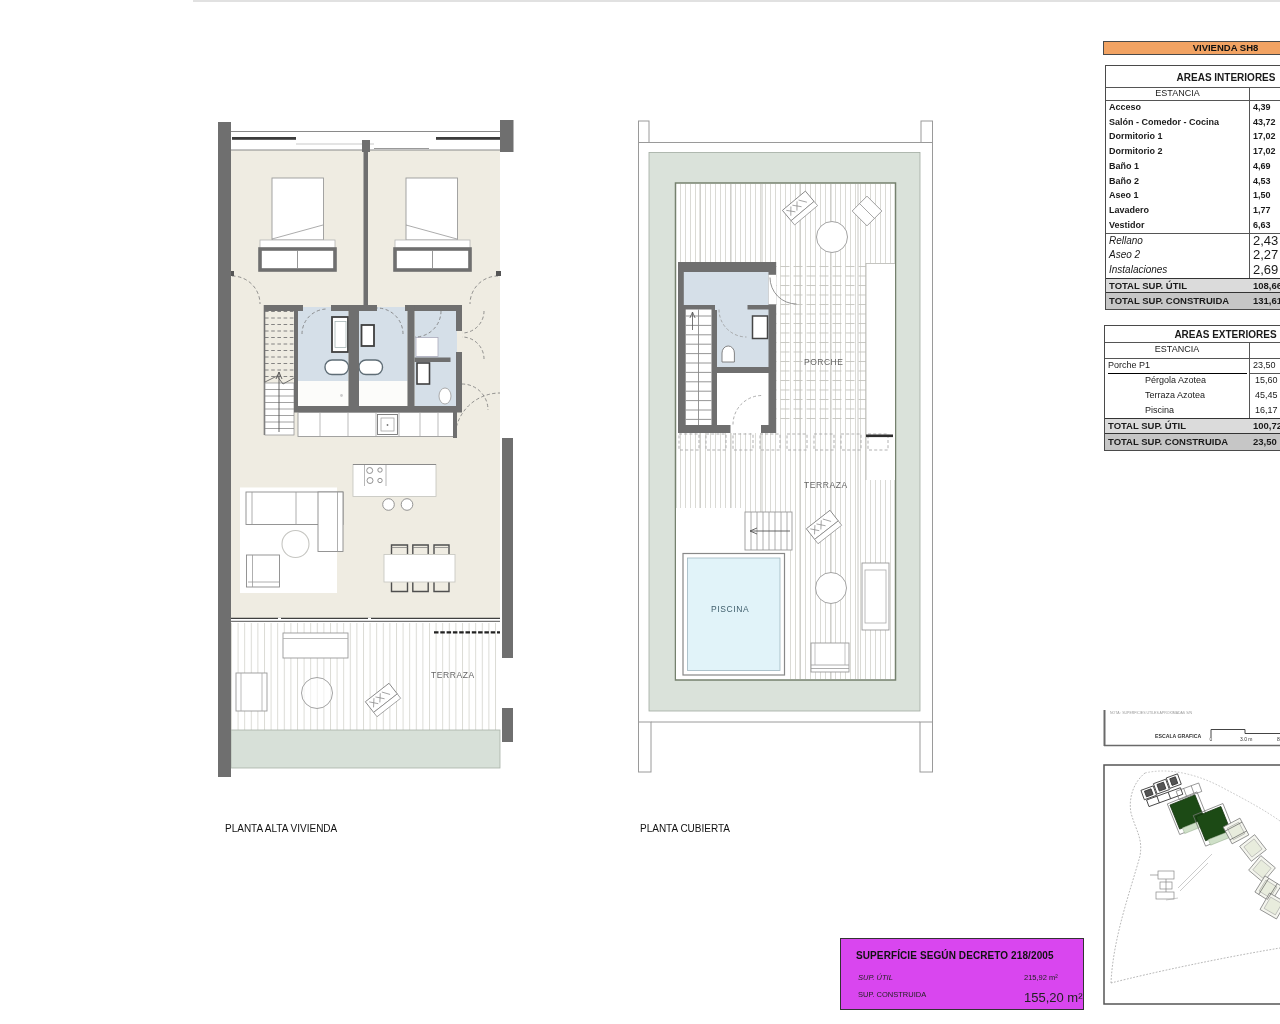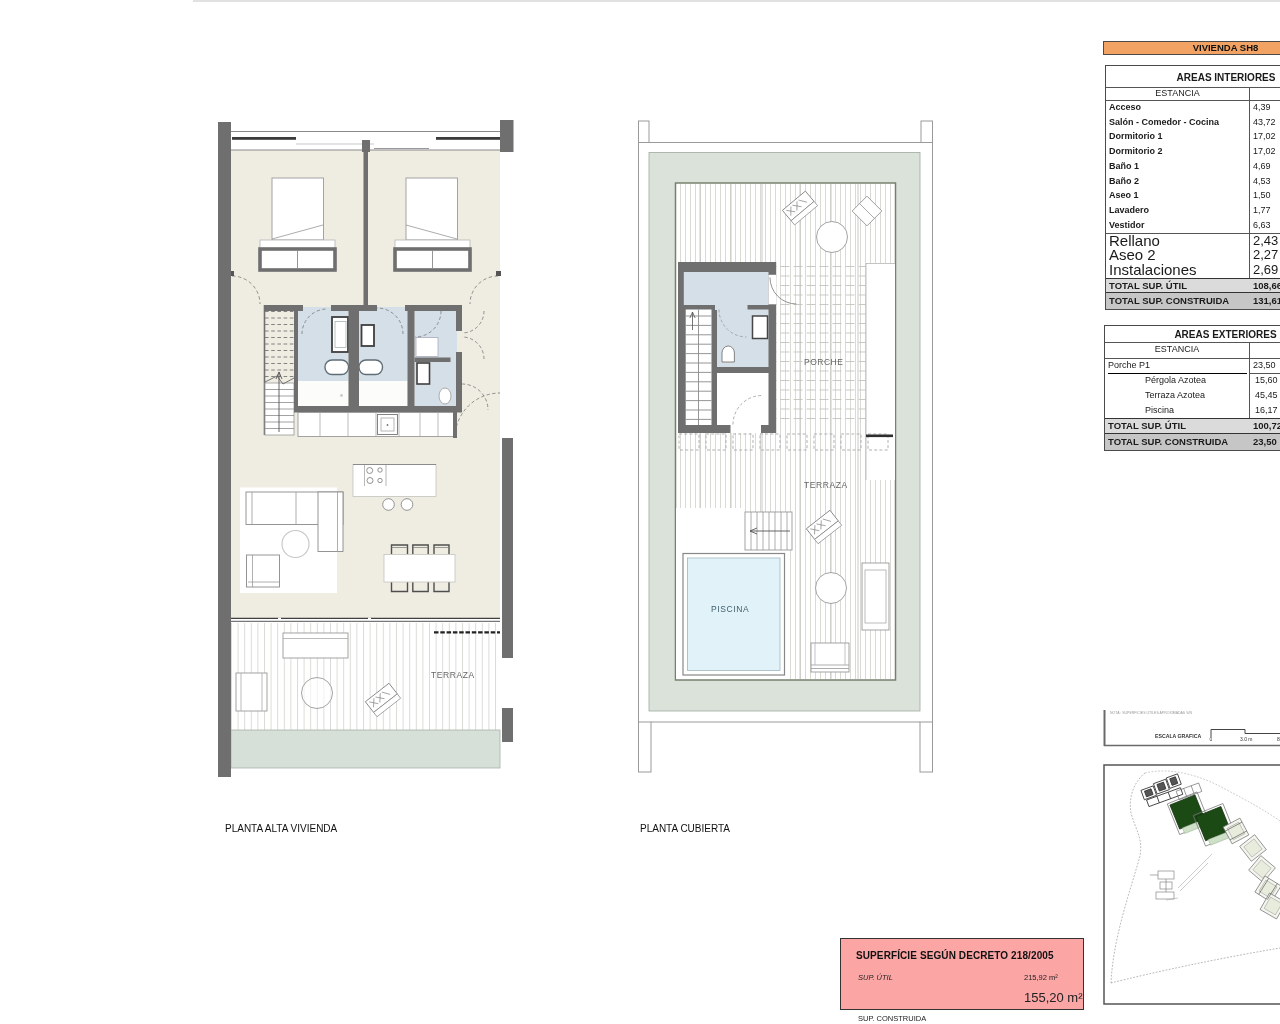--- a/index.html
+++ b/index.html
@@ -440,23 +440,23 @@
 </svg>
 
 <div class="abs" style="left:1103px;top:41px;width:243px;height:12px;background:#F2A363;border:1px solid #4a4a4a;text-align:center;font-weight:bold;font-size:9.5px;line-height:12px;color:#111;">VIVIENDA SH8</div>
 
 <div class="tbl" style="left:1105px;top:65px;width:240px;height:243px;">
   <div class="abs" style="left:0;top:0;width:100%;height:21px;text-align:center;font-weight:bold;font-size:10px;line-height:23px;border-bottom:1px solid #555;">AREAS INTERIORES</div>
   <div class="abs" style="left:0;top:21px;width:143px;height:13px;text-align:center;font-size:9px;line-height:13px;border-bottom:1px solid #555;">ESTANCIA</div>
   <div class="abs" style="left:143px;top:21px;width:97px;height:13px;border-bottom:1px solid #555;"></div>
   <div class="abs" style="left:143px;top:21px;width:1px;height:222px;background:#555;"></div>
   <div class="abs" style="left:3px;top:34px;width:138px;font-size:9px;line-height:14.7px;white-space:nowrap;font-weight:bold;">Acceso<br>Salón - Comedor - Cocina<br>Dormitorio 1<br>Dormitorio 2<br>Baño 1<br>Baño 2<br>Aseo 1<br>Lavadero<br>Vestidor</div>
-  <div class="abs" style="left:147px;top:34px;font-size:9px;line-height:14.7px;">4,39<br>43,72<br>17,02<br>17,02<br>4,69<br>4,53<br>1,50<br>1,77<br>6,63</div>
+  <div class="abs" style="left:147px;top:34px;font-size:9px;line-height:14.7px;font-weight:bold;">4,39<br>43,72<br>17,02<br>17,02<br>4,69<br>4,53<br>1,50<br>1,77<br>6,63</div>
   <div class="abs" style="left:0;top:166.5px;width:240px;height:1px;background:#555;"></div>
-  <div class="abs" style="left:3px;top:167.5px;width:138px;font-size:15px;line-height:14.7px;">Rellano<br>Aseo 2<br>Instalaciones</div>
+  <div class="abs" style="left:3px;top:167.5px;width:138px;font-size:10px;line-height:14.7px;font-style:italic;">Rellano<br>Aseo 2<br>Instalaciones</div>
   <div class="abs" style="left:147px;top:167.5px;font-size:13px;line-height:14.7px;">2,43<br>2,27<br>2,69</div>
   <div class="abs" style="left:0;top:211.5px;width:240px;height:15.5px;background:#DBDBDB;border-top:1.4px solid #333;border-bottom:1.2px solid #333;box-sizing:border-box;font-weight:bold;font-size:9.5px;line-height:14px;">
       <span style="position:absolute;left:3px;">TOTAL SUP. ÚTIL</span>
       <span style="position:absolute;left:147px;">108,66</span>
     </div>
   <div class="abs" style="left:0;top:227px;width:240px;height:16px;background:#C6C6C6;font-weight:bold;font-size:9.5px;line-height:16px;">
       <span style="position:absolute;left:3px;">TOTAL SUP. CONSTRUIDA</span>
       <span style="position:absolute;left:147px;">131,61</span>
     </div>
 </div>
@@ -474,19 +474,19 @@
   <div class="abs" style="left:0;top:91.5px;width:241px;height:16px;background:#DBDBDB;border-top:1.4px solid #333;border-bottom:1.2px solid #333;box-sizing:border-box;font-weight:bold;font-size:9.5px;line-height:14.5px;">
       <span style="position:absolute;left:3px;">TOTAL SUP. ÚTIL</span>
       <span style="position:absolute;left:148px;">100,72</span>
     </div>
   <div class="abs" style="left:0;top:107.5px;width:241px;height:16.5px;background:#C6C6C6;font-weight:bold;font-size:9.5px;line-height:16.5px;">
       <span style="position:absolute;left:3px;">TOTAL SUP. CONSTRUIDA</span>
       <span style="position:absolute;left:148px;">23,50</span>
     </div>
 </div>
 
-<div class="abs" style="left:840px;top:938px;width:242px;height:70px;border:1.4px solid #333;background:#fca5a5;">
+<div class="abs" style="left:840px;top:938px;width:242px;height:70px;border:1.4px solid #333;background:#d946ef;">
   <div class="abs" style="left:15px;top:11px;font-size:10px;font-weight:bold;color:#111;letter-spacing:0.1px;">SUPERFÍCIE SEGÚN DECRETO 218/2005</div>
   <div class="abs" style="left:17px;top:34px;font-size:7.5px;color:#222;font-style:italic;">SUP. ÚTIL</div>
   <div class="abs" style="left:183px;top:34px;font-size:7.5px;color:#222;">215,92 m²</div>
-  <div class="abs" style="left:17px;top:51px;font-size:7.5px;color:#222;margin-top:24px;">SUP. CONSTRUIDA</div>
+  <div class="abs" style="left:17px;top:51px;font-size:7.5px;color:#222;">SUP. CONSTRUIDA</div>
   <div class="abs" style="left:183px;top:51px;font-size:13px;color:#222;">155,20 m²</div>
 </div>
 
 </body></html>

